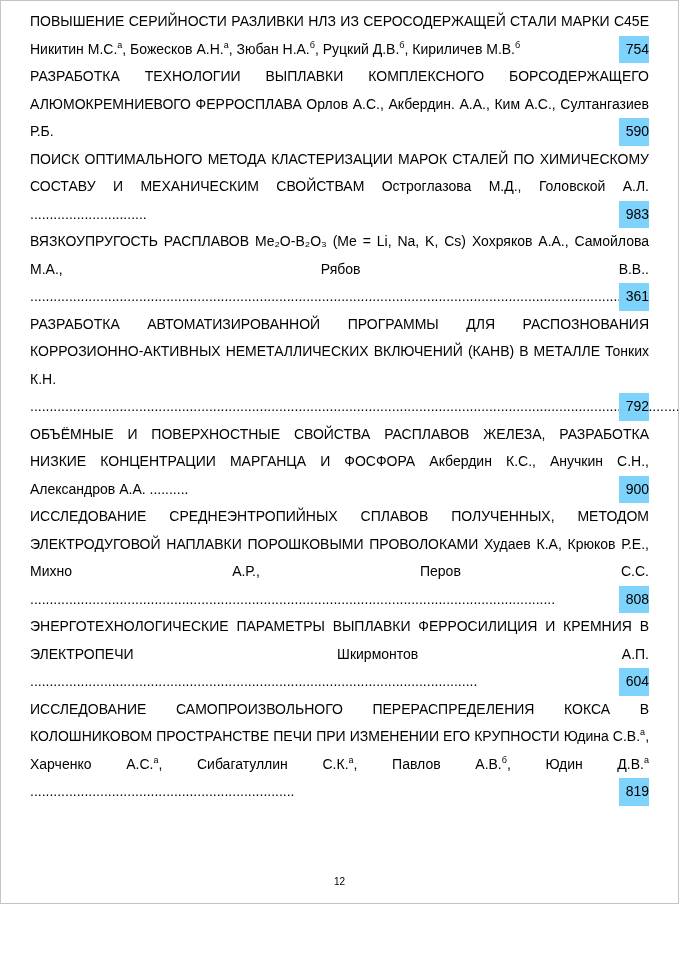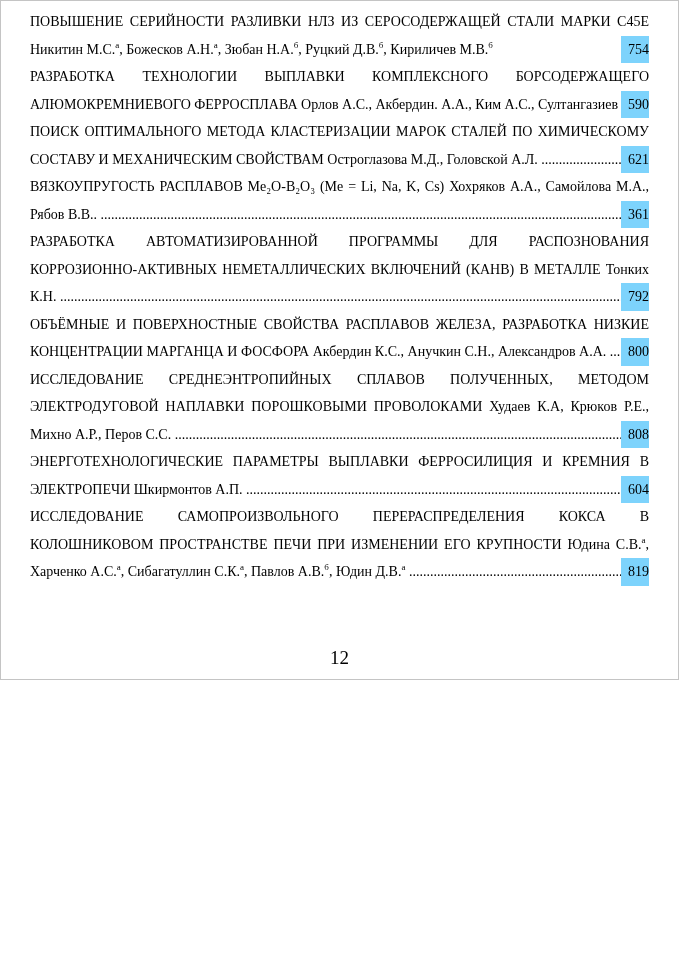--- a/index.html
+++ b/index.html
@@ -3,26 +3,26 @@
 <meta charset="utf-8">
 <style>
   html, body {
     margin: 0;
     padding: 0;
     background: #ffffff;
   }
   .page {
     position: relative;
     width: 679px;
-    height: 680px;
+    height: 904px;
     box-sizing: border-box;
     background: #ffffff;
     border: 1px solid #c4c4c4;
     color: #000000;
-    font-family: Liberation Serif, serif;
+    font-family: Liberation Sans, sans-serif;
     font-size: 14px;
     line-height: 27.5px;
     overflow: hidden;
   }
   .content {
     padding: 7px 29px 0 29px;
   }
   p.entry {
     margin: 0;
     position: relative;
@@ -42,35 +42,35 @@
     font-size: 9px;
     line-height: 0;
     vertical-align: super;
   }
   .footer {
     position: absolute;
     left: 0;
     right: 0;
     bottom: 13px;
     text-align: center;
-    font-size: 19px;
+    font-size: 10px;
     line-height: 16px;
   }
 </style>
 </head>
 <body>
 
 <div class="page">
   <div class="content">
       <p class="entry"><span>ПОВЫШЕНИЕ СЕРИЙНОСТИ РАЗЛИВКИ НЛЗ ИЗ СЕРОСОДЕРЖАЩЕЙ СТАЛИ МАРКИ С45Е</span> <span>Никитин М.С.</span><sup>а</sup><span>, Божесков А.Н.</span><sup>а</sup><span>, Зюбан Н.А.</span><sup>б</sup><span>, Руцкий Д.В.</span><sup>б</sup><span>, Кириличев М.В.</span><sup>б</sup><span class="dots"></span><span class="pagenum">754</span></p>
       <p class="entry"><span>РАЗРАБОТКА ТЕХНОЛОГИИ ВЫПЛАВКИ КОМПЛЕКСНОГО БОРСОДЕРЖАЩЕГО АЛЮМОКРЕМНИЕВОГО ФЕРРОСПЛАВА</span> <span>Орлов А.С., Акбердин. А.А., Ким А.С., Султангазиев Р.Б. </span><span class="dots"></span><span class="pagenum">590</span></p>
-      <p class="entry"><span>ПОИСК ОПТИМАЛЬНОГО МЕТОДА КЛАСТЕРИЗАЦИИ МАРОК СТАЛЕЙ ПО ХИМИЧЕСКОМУ СОСТАВУ И МЕХАНИЧЕСКИМ СВОЙСТВАМ</span> <span>Остроглазова М.Д., Головской А.Л. </span><span class="dots">..............................</span><span class="pagenum">621</span></p>
+      <p class="entry"><span>ПОИСК ОПТИМАЛЬНОГО МЕТОДА КЛАСТЕРИЗАЦИИ МАРОК СТАЛЕЙ ПО ХИМИЧЕСКОМУ СОСТАВУ И МЕХАНИЧЕСКИМ СВОЙСТВАМ</span> <span>Остроглазова М.Д., Головской А.Л. </span><span class="dots">..............................</span><span class="pagenum">983</span></p>
       <p class="entry"><span>ВЯЗКОУПРУГОСТЬ РАСПЛАВОВ Me₂O-B₂O₃ (Me = Li, Na, K, Cs)</span> <span> Хохряков А.А., Самойлова М.А., Рябов В.В.. </span><span class="dots">............................................................................................................................................................</span><span class="pagenum">361</span></p>
       <p class="entry"><span>РАЗРАБОТКА АВТОМАТИЗИРОВАННОЙ ПРОГРАММЫ ДЛЯ РАСПОЗНОВАНИЯ КОРРОЗИОННО-АКТИВНЫХ НЕМЕТАЛЛИЧЕСКИХ ВКЛЮЧЕНИЙ (КАНВ) В МЕТАЛЛЕ</span> <span>Тонких К.Н. </span><span class="dots">........................................................................................................................................................................</span><span class="pagenum">792</span></p>
-      <p class="entry"><span>ОБЪЁМНЫЕ И ПОВЕРХНОСТНЫЕ СВОЙСТВА РАСПЛАВОВ ЖЕЛЕЗА, РАЗРАБОТКА НИЗКИЕ КОНЦЕНТРАЦИИ МАРГАНЦА И ФОСФОРА</span> <span>Акбердин К.С., Анучкин С.Н., Александров А.А. </span><span class="dots">..........</span><span class="pagenum">800</span></p>
+      <p class="entry"><span>ОБЪЁМНЫЕ И ПОВЕРХНОСТНЫЕ СВОЙСТВА РАСПЛАВОВ ЖЕЛЕЗА, РАЗРАБОТКА НИЗКИЕ КОНЦЕНТРАЦИИ МАРГАНЦА И ФОСФОРА</span> <span>Акбердин К.С., Анучкин С.Н., Александров А.А. </span><span class="dots">..........</span><span class="pagenum">900</span></p>
       <p class="entry"><span>ИССЛЕДОВАНИЕ СРЕДНЕЭНТРОПИЙНЫХ СПЛАВОВ ПОЛУЧЕННЫХ, МЕТОДОМ ЭЛЕКТРОДУГОВОЙ НАПЛАВКИ ПОРОШКОВЫМИ ПРОВОЛОКАМИ</span> <span>Худаев К.А, Крюков Р.Е., Михно А.Р., Перов С.С. </span><span class="dots">.......................................................................................................................................</span><span class="pagenum">808</span></p>
       <p class="entry"><span>ЭНЕРГОТЕХНОЛОГИЧЕСКИЕ ПАРАМЕТРЫ ВЫПЛАВКИ ФЕРРОСИЛИЦИЯ И КРЕМНИЯ В ЭЛЕКТРОПЕЧИ</span> <span>Шкирмонтов А.П. </span><span class="dots">...................................................................................................................</span><span class="pagenum">604</span></p>
       <p class="entry"><span>ИССЛЕДОВАНИЕ САМОПРОИЗВОЛЬНОГО ПЕРЕРАСПРЕДЕЛЕНИЯ КОКСА В КОЛОШНИКОВОМ ПРОСТРАНСТВЕ ПЕЧИ ПРИ ИЗМЕНЕНИИ ЕГО КРУПНОСТИ</span> <span>Юдина С.В.</span><sup>а</sup><span>, Харченко А.С.</span><sup>а</sup><span>, Сибагатуллин С.К.</span><sup>а</sup><span>, Павлов А.В.</span><sup>б</sup><span>, Юдин Д.В.</span><sup>а</sup><span> </span><span class="dots">....................................................................</span><span class="pagenum">819</span></p>
     </div>
   <div class="footer">
     <span>12</span>
   </div>
 </div>
 
 </body></html>

